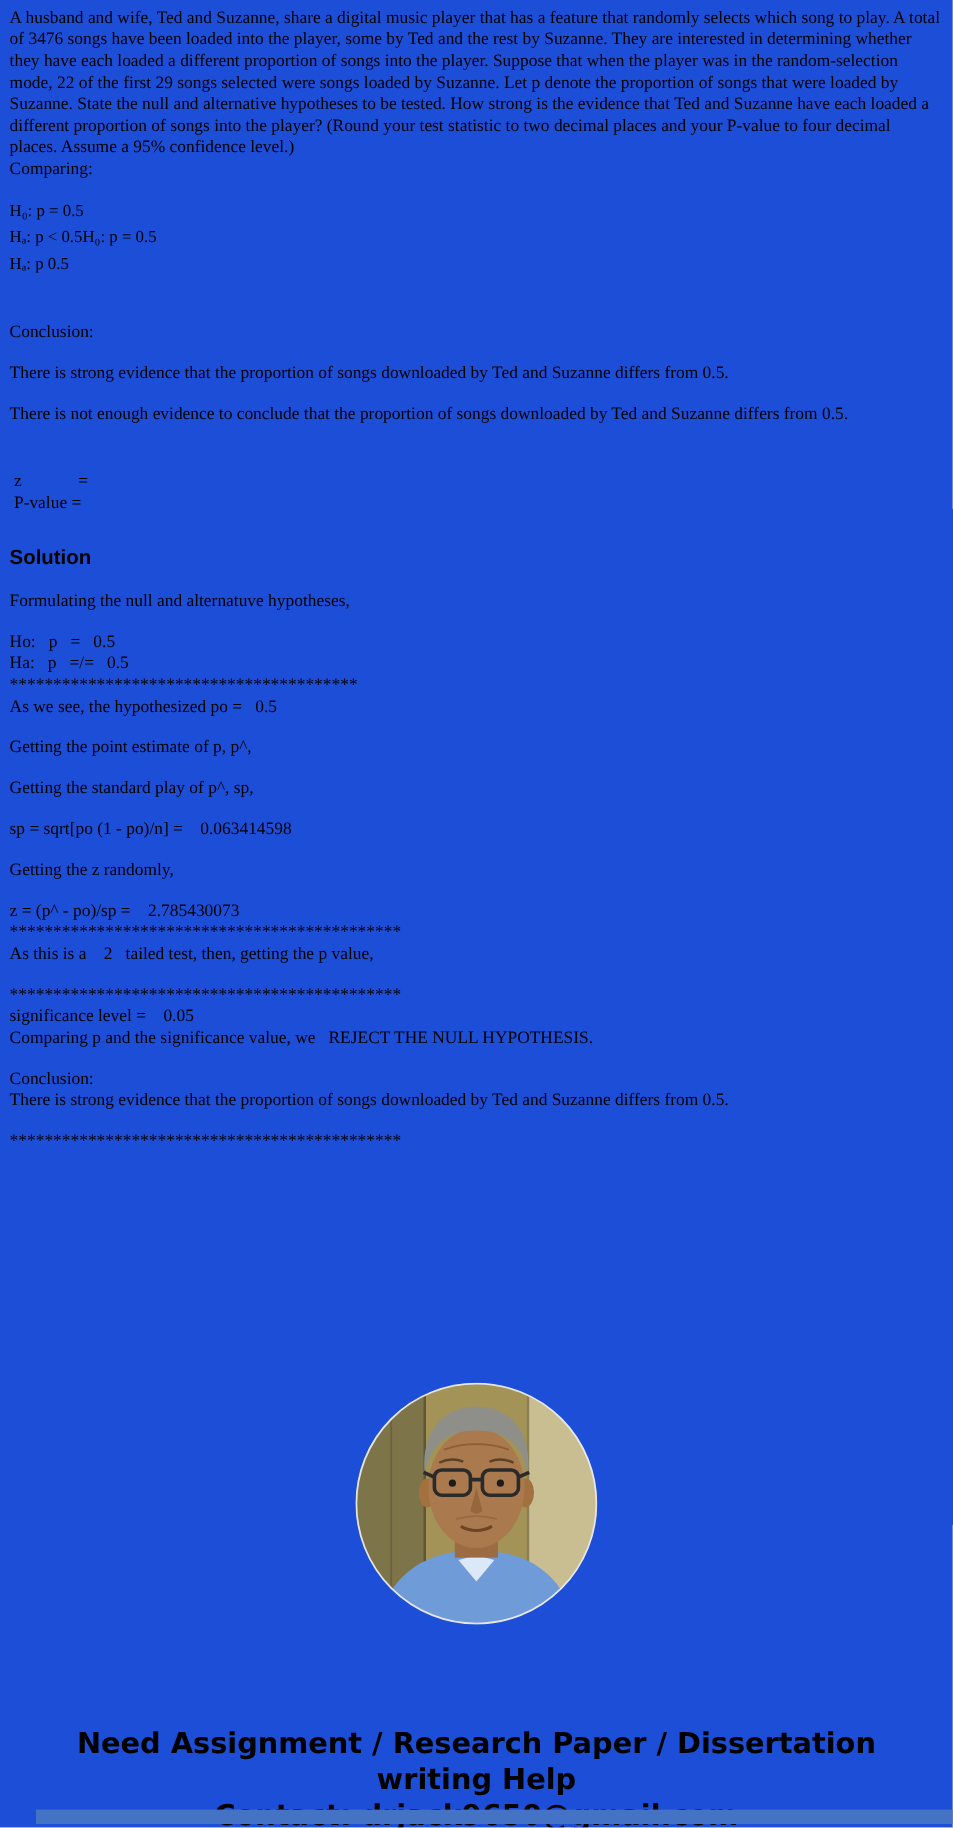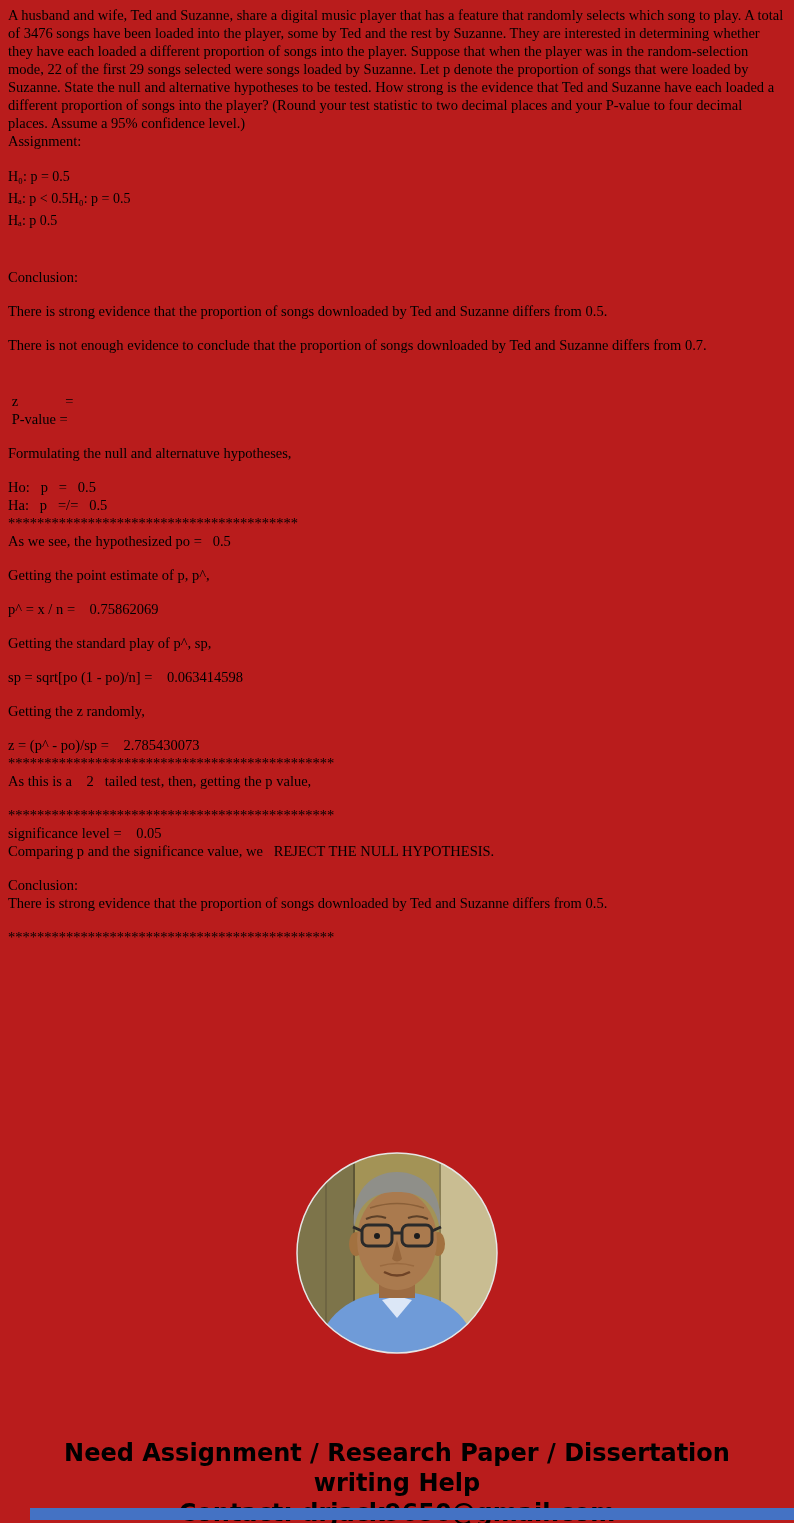--- a/index.html
+++ b/index.html
@@ -1,21 +1,21 @@
 <!DOCTYPE html>
 <html><head>
 <meta charset="utf-8">
 <style>
   * { box-sizing: border-box; }
   html, body { margin: 0; padding: 0; background: #ffffff; }
   .page {
     position: relative;
     width: 794px;
     height: 1523px;
-    background: #b91c1c;
+    background: #1d4ed8;
     color: #000000;
     font-family: "Liberation Serif", "DejaVu Serif", "DejaVu Sans", serif;
     overflow: hidden;
   }
   .content { padding: 6px 10px 0 8px; }
   .body-text { margin: 0; font-size: 14.5px; line-height: 18px; }
   .pre { white-space: pre-wrap; }
   .hyp-block { margin-top: 16px; }
   .hyp-line { font-size: 14px; line-height: 22px; }
   .conclusion-label { margin-top: 36px; }
@@ -59,43 +59,43 @@
     background: #4472C4;
   }
 </style>
 </head>
 <body>
 
 <div class="page">
   <div class="content">
 
     <p class="body-text pre">A husband and wife, Ted and Suzanne, share a digital music player that has a feature that randomly selects which song to play. A total of 3476 songs have been loaded into the player, some by Ted and the rest by Suzanne. They are interested in determining whether they have each loaded a different proportion of songs into the player. Suppose that when the player was in the random-selection mode, 22 of the first 29 songs selected were songs loaded by Suzanne. Let p denote the proportion of songs that were loaded by Suzanne. State the null and alternative hypotheses to be tested. How strong is the evidence that Ted and Suzanne have each loaded a different proportion of songs into the player? (Round your test statistic to two decimal places and your P-value to four decimal places. Assume a 95% confidence level.)</p>
-    <p class="body-text">Assignment:</p>
+    <p class="body-text">Comparing:</p>
 
     <div class="hyp-block">
       <div class="hyp-line pre">H₀: p = 0.5</div>
       <div class="hyp-line pre">Hₐ: p &lt; 0.5H₀: p = 0.5</div>
       <div class="hyp-line pre">Hₐ: p 0.5</div>
     </div>
 
     <p class="body-text conclusion-label">Conclusion:</p>
     <p class="body-text opt">There is strong evidence that the proportion of songs downloaded by Ted and Suzanne differs from 0.5.</p>
-    <p class="body-text opt">There is not enough evidence to conclude that the proportion of songs downloaded by Ted and Suzanne differs from 0.7.</p>
+    <p class="body-text opt">There is not enough evidence to conclude that the proportion of songs downloaded by Ted and Suzanne differs from 0.5.</p>
 
     <p class="body-text pre answer-blanks"> z             =
  P-value =</p>
 
+    <h2 class="solution-heading">Solution</h2>
 
     <p class="body-text pre sol">Formulating the null and alternatuve hypotheses,</p>
     <p class="body-text pre sol">Ho:   p   =   0.5
 Ha:   p   =/=   0.5
 ****************************************
 As we see, the hypothesized po =   0.5</p>
     <p class="body-text pre sol">Getting the point estimate of p, p^,</p>
-    <p class="body-text pre sol">p^ = x / n =    0.75862069</p>
     <p class="body-text pre sol">Getting the standard play of p^, sp,</p>
     <p class="body-text pre sol">sp = sqrt[po (1 - po)/n] =    0.063414598</p>
     <p class="body-text pre sol">Getting the z randomly,</p>
     <p class="body-text pre sol">z = (p^ - po)/sp =    2.785430073
 *********************************************
 As this is a    2   tailed test, then, getting the p value,</p>
     <p class="body-text pre sol">*********************************************
 significance level =    0.05
 Comparing p and the significance value, we   REJECT THE NULL HYPOTHESIS.</p>
     <p class="body-text pre sol">Conclusion:

